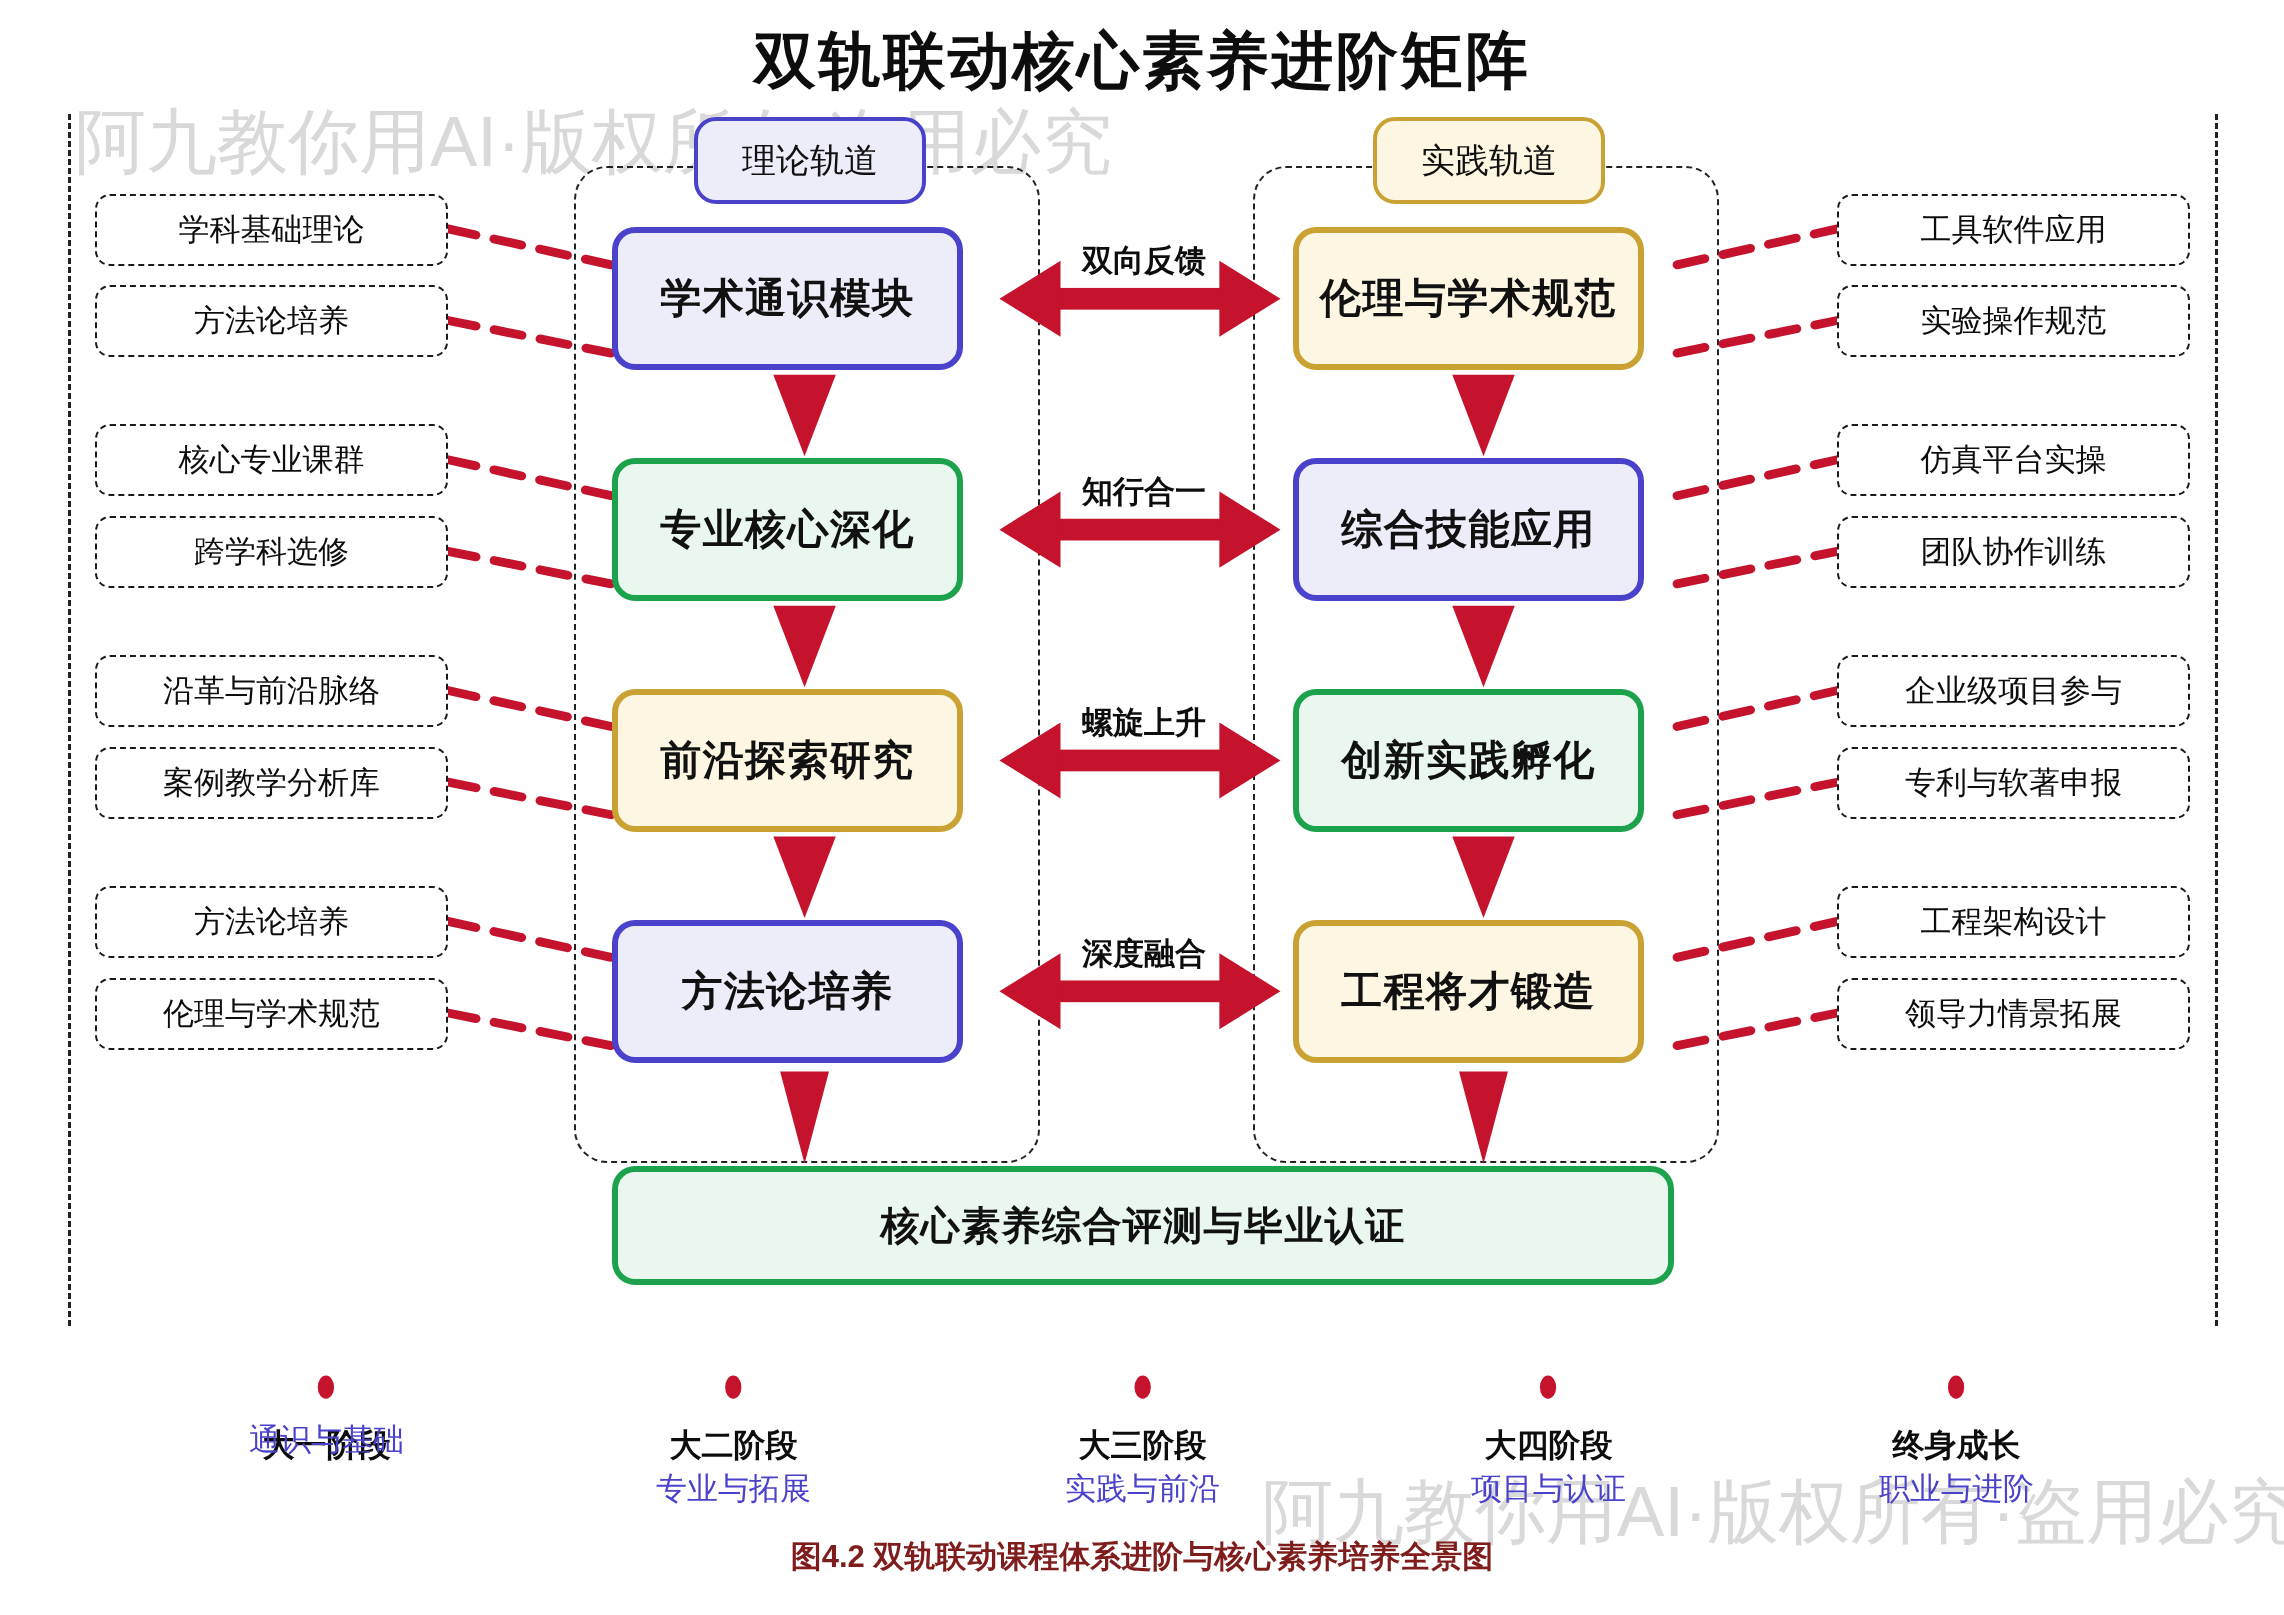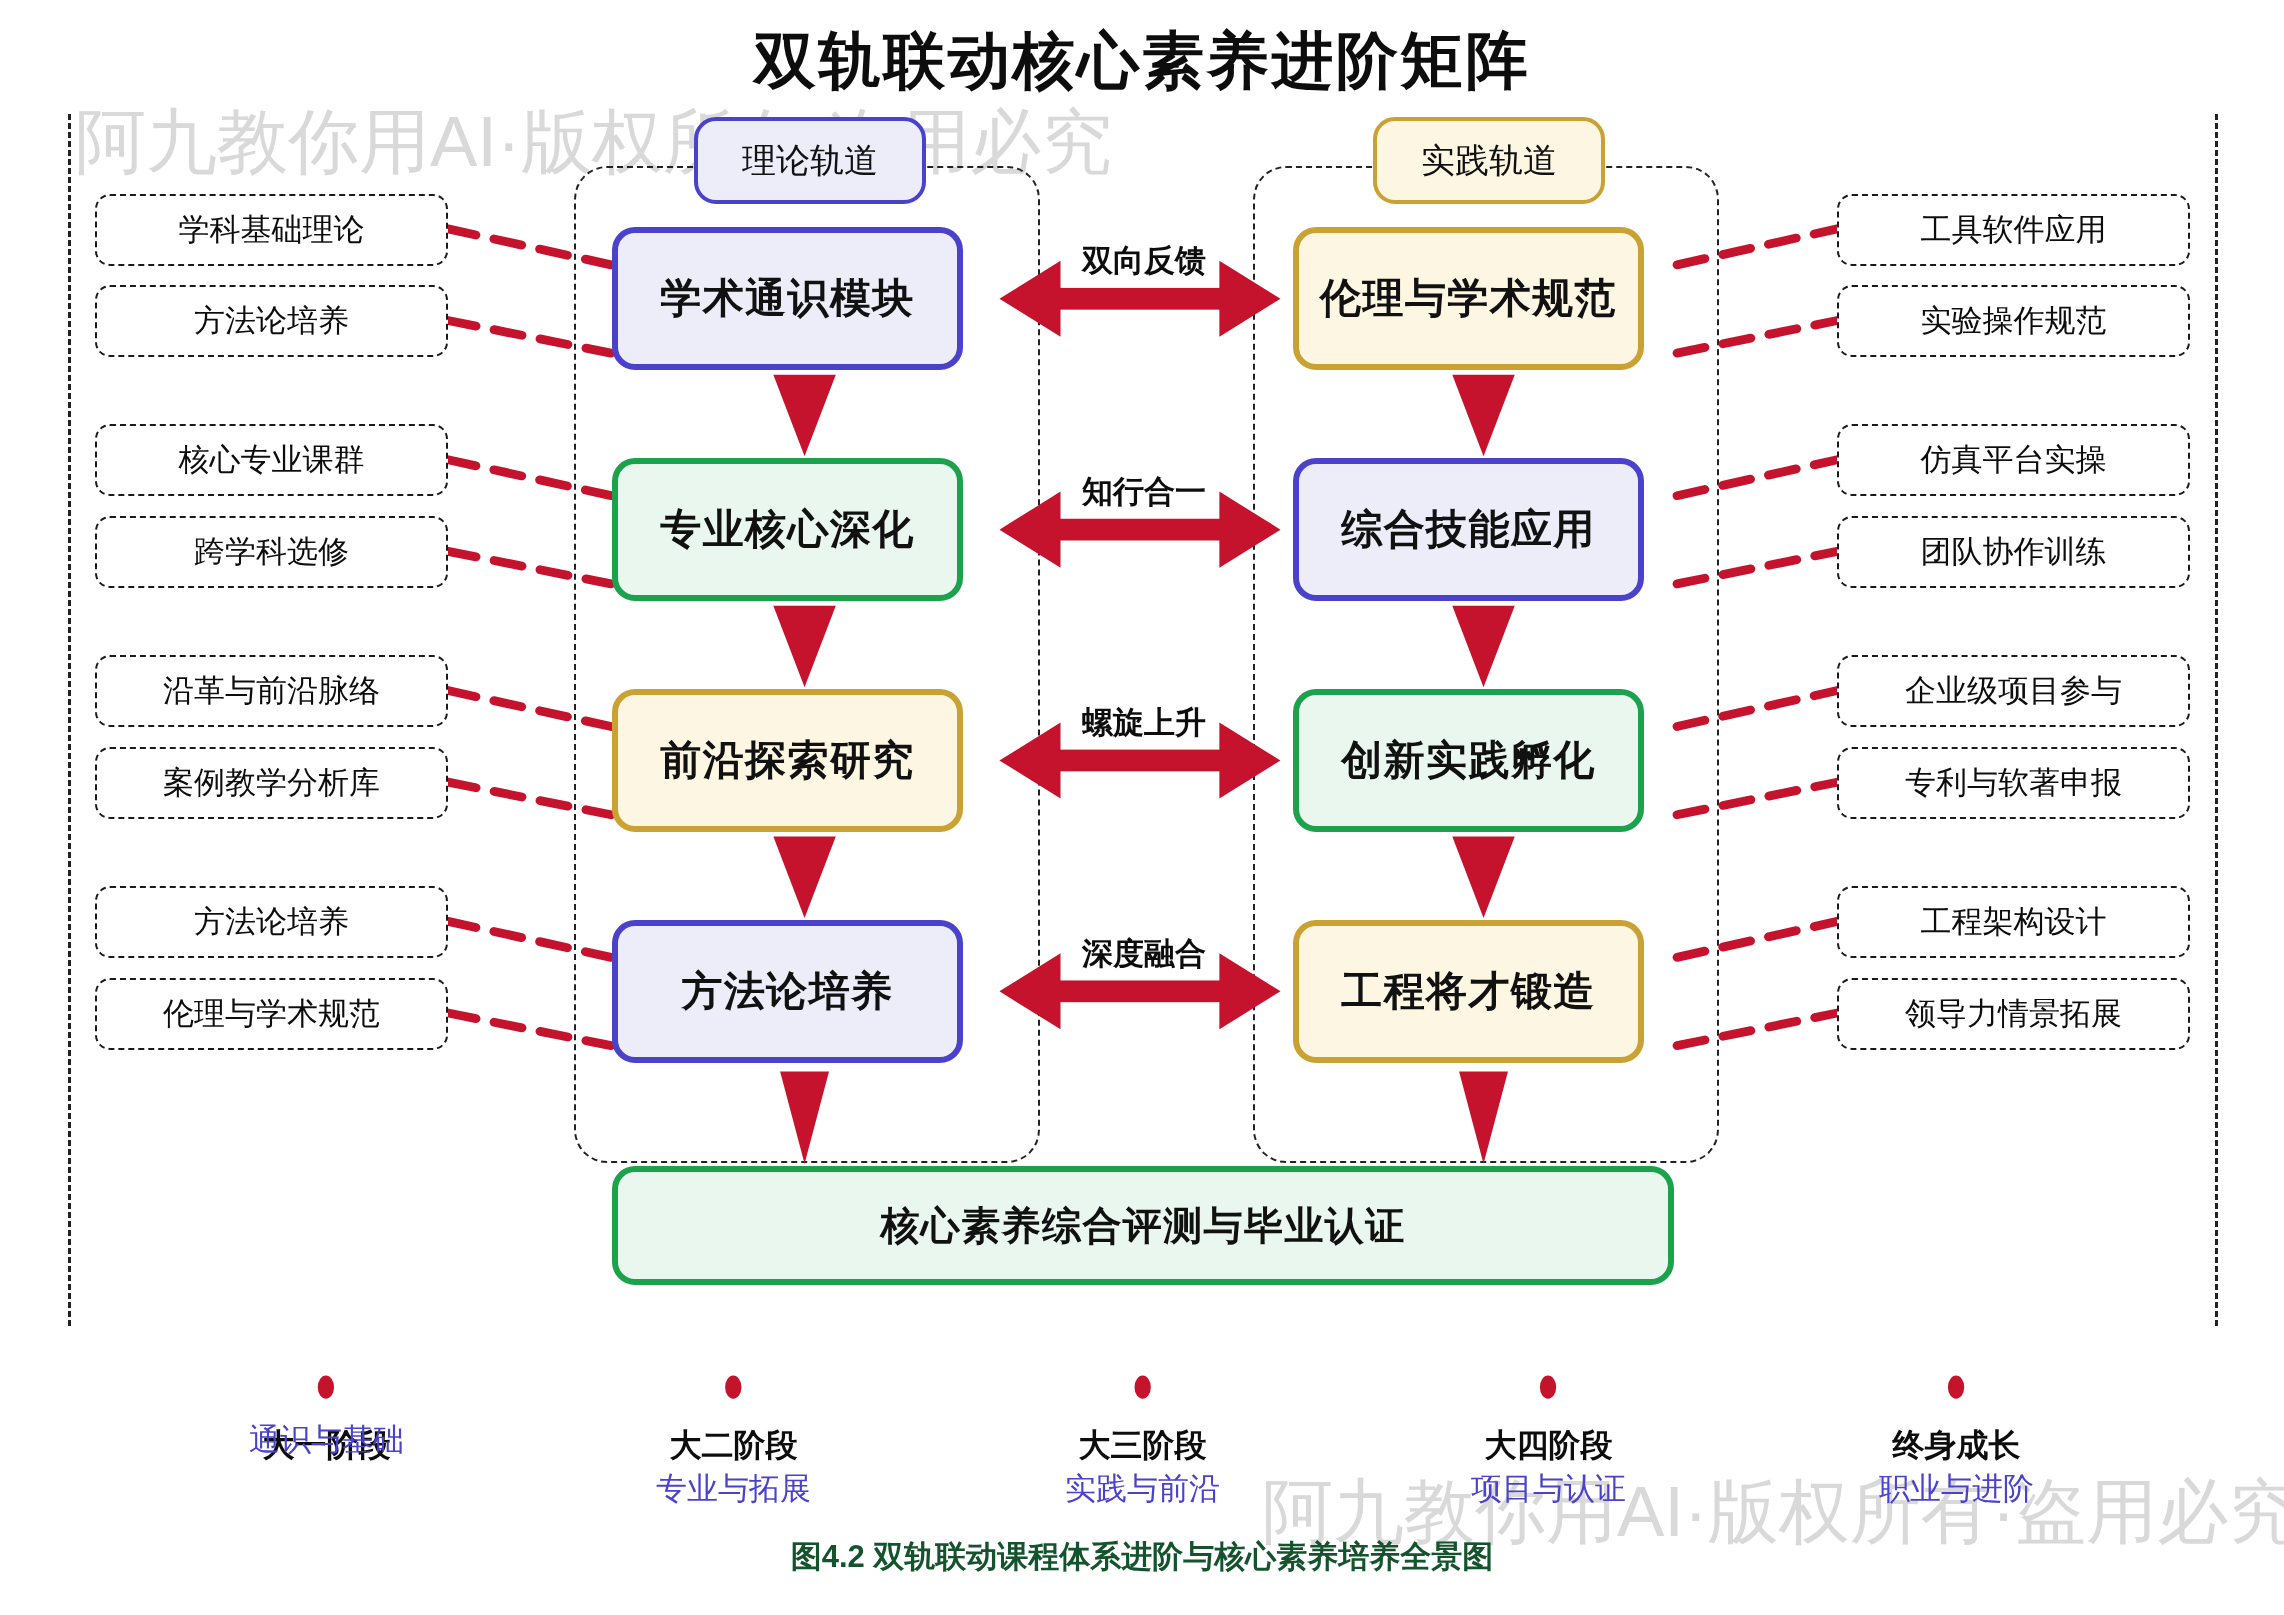--- a/index.html
+++ b/index.html
@@ -54,21 +54,21 @@
     font-size:39px;font-weight:bold;letter-spacing:1.4px;
   }
   .stage{
     width:299px;text-align:center;font-size:32px;font-weight:600;color:#0d0d0d;z-index:3;
   }
   .stage-sub{
     width:299px;text-align:center;font-size:31px;color:#4a42cb;z-index:3;
   }
   .caption{
     left:0;top:1536px;width:2284px;text-align:center;
-    font-size:31px;font-weight:bold;color:#14532d;z-index:3;
+    font-size:31px;font-weight:bold;color:#7f1d1d;z-index:3;
   }
   svg.overlay{position:absolute;left:0;top:0;z-index:3;}
 </style>
 </head>
 <body>
 
 <div id="canvas">
 
   <div class="abs watermark" style="left:75px;top:95px;">阿九教你用AI·版权所有·盗用必究</div>
   <div class="abs watermark" style="left:1262px;top:1465px;">阿九教你用AI·版权所有·盗用必究</div>

